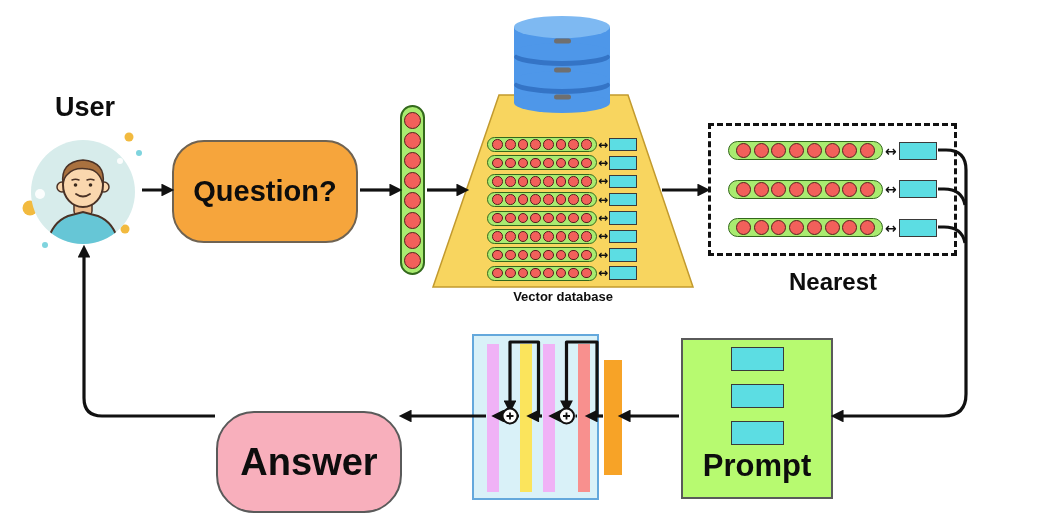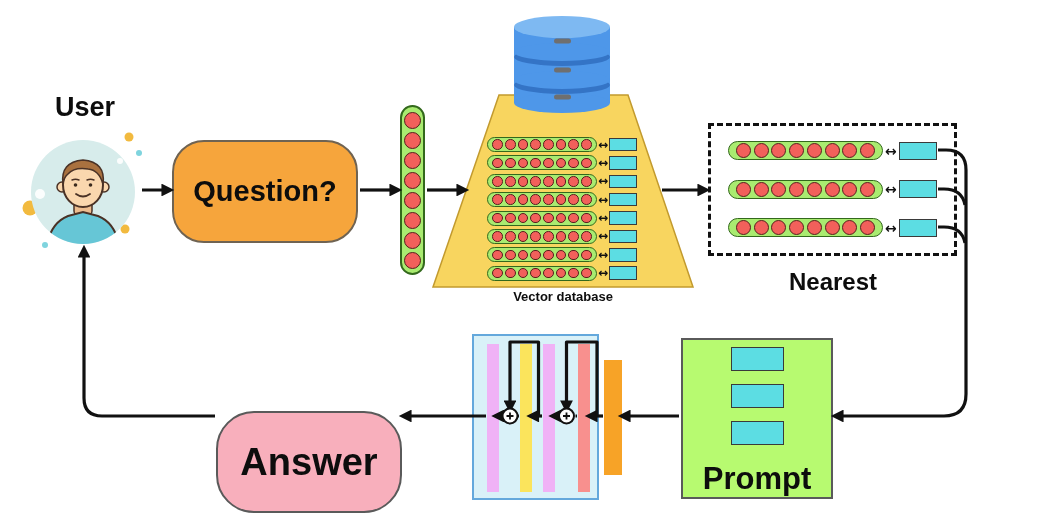--- a/index.html
+++ b/index.html
@@ -10,21 +10,21 @@
   .abs{position:absolute;}
   .label{color:#0d0d0d;font-weight:bold;text-align:center;z-index:3;}
   .node{display:flex;align-items:center;justify-content:center;font-weight:bold;color:#0d0d0d;
     box-sizing:border-box;z-index:1;}
   #question-box{left:172px;top:140px;width:186px;height:103px;border-radius:32px;
     background:var(--question-fill);border:2px solid var(--question-border);font-size:29px;}
   #answer-box{left:216px;top:366px;width:186px;height:102px;border-radius:38px;
     background:var(--answer-fill);border:2px solid var(--answer-border);font-size:38px;margin-top:45px;}
   #prompt-box{left:681px;top:338px;width:152px;height:161px;background:var(--prompt-fill);
     border:2px solid var(--prompt-border);box-sizing:border-box;z-index:1;
-    display:flex;flex-direction:column;align-items:center;padding-top:7px;justify-content:space-between;}
+    display:flex;flex-direction:column;align-items:center;padding-top:7px;}
   #prompt-chunks{display:flex;flex-direction:column;gap:13px;}
   .chunk{background:var(--chunk-fill);border:1.5px solid var(--chunk-border);box-sizing:border-box;}
   .chunk.prompt-chunk{width:53px;height:24px;}
   #prompt-label{font-size:31px;font-weight:bold;color:#0d0d0d;margin-top:3px;}
   #nn-box{left:708px;top:123px;width:249px;height:133px;border:3px dashed var(--nn-border);
     box-sizing:border-box;z-index:1;}
   #llm-box{left:472px;top:334px;width:127px;height:166px;background:var(--llm-box-fill);
     border:2px solid var(--llm-box-border);box-sizing:border-box;z-index:1;}
   .bar{position:absolute;z-index:2;}
   .bar-violet{background:var(--bar-violet);}

